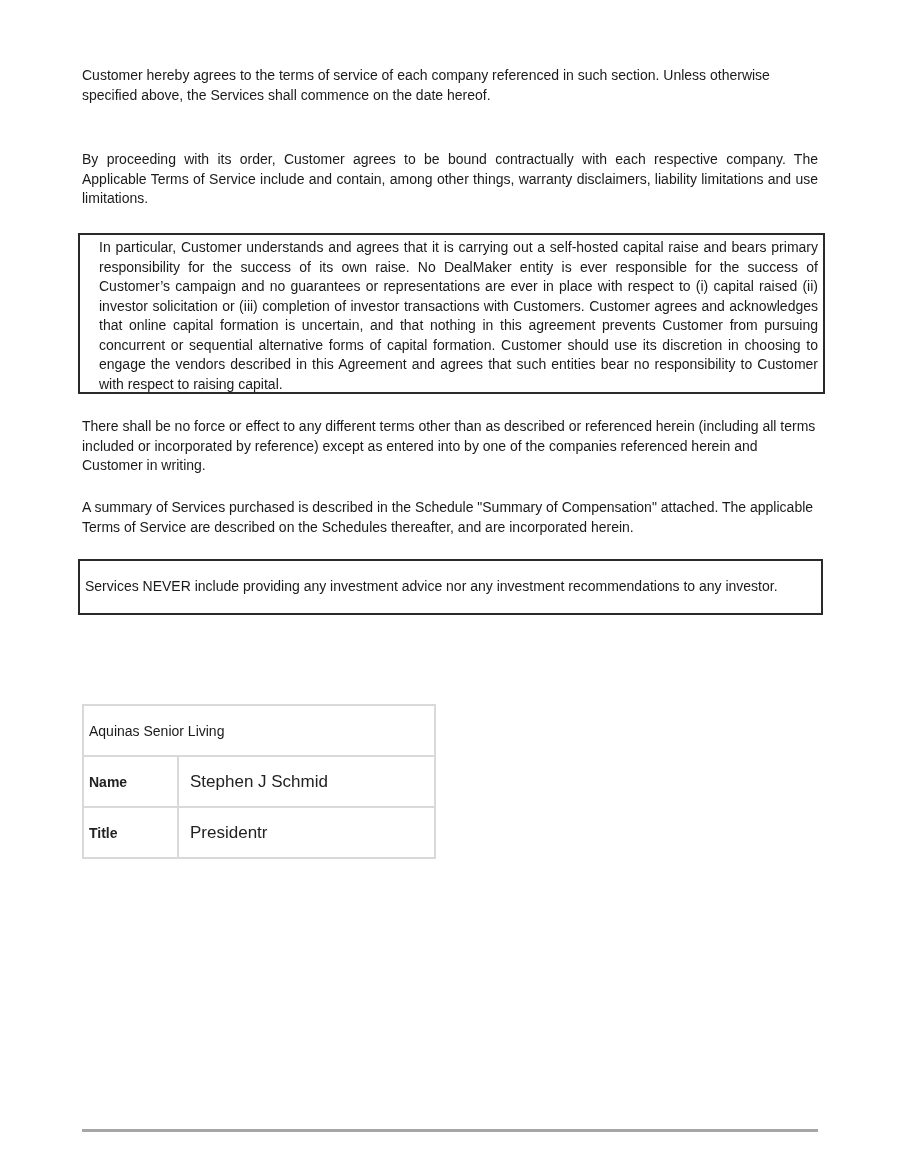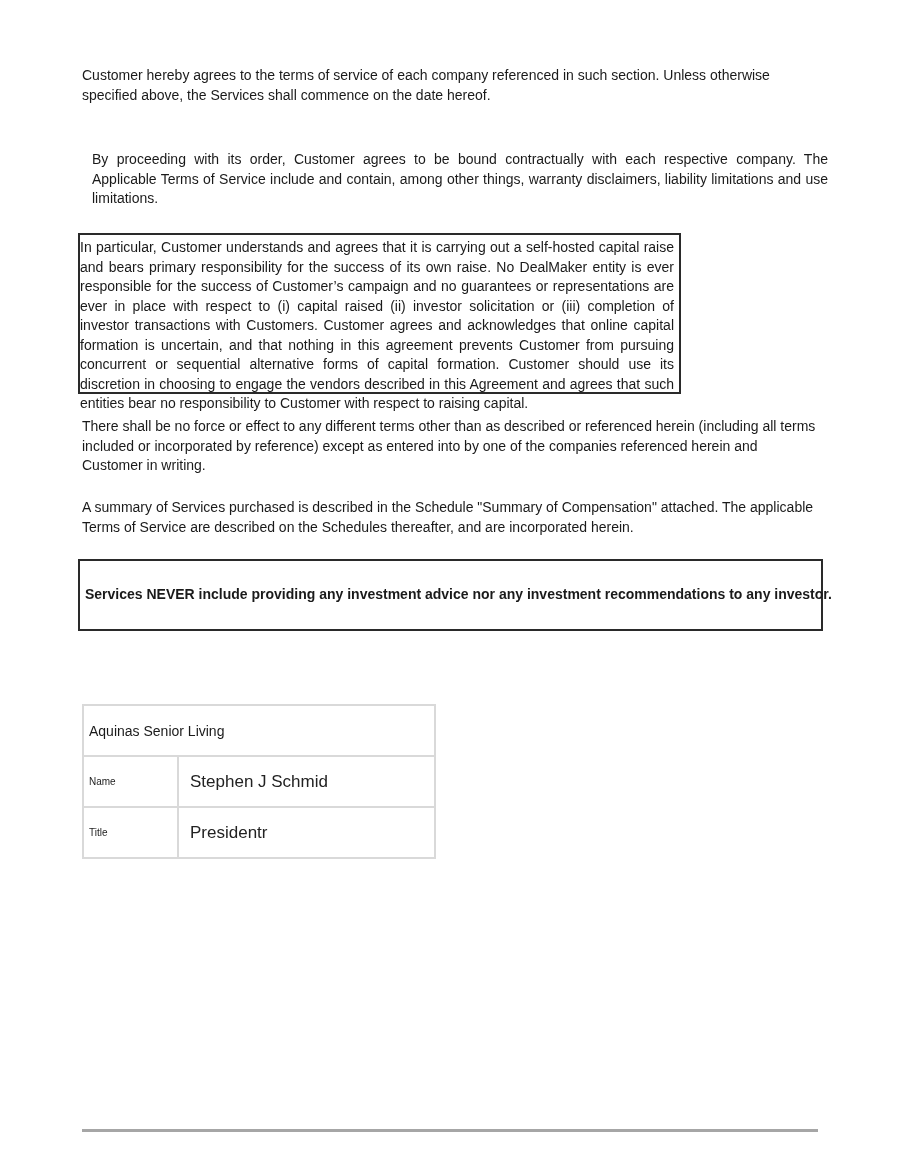--- a/index.html
+++ b/index.html
@@ -4,38 +4,38 @@
 <style>
   html, body { margin: 0; padding: 0; background: #ffffff; }
   body {
     width: 900px; height: 1165px; position: relative; overflow: hidden;
     font-family: "Liberation Sans", sans-serif; color: #1a1a1a;
   }
   .para {
     position: absolute; left: 82px; width: 736px;
     font-size: 14px; line-height: 19.5px; margin: 0;
   }
-  .justify { text-align: justify; margin-left: 10px; }
+  .justify { text-align: justify; }
   .box {
     position: absolute; border: 2px solid #2a2a2a; box-sizing: border-box;
   }
-  .box1 { left: 78px; top: 233px; width: 603px; height: 161px; padding: 3px 5px 0 0; }
+  .box1 { left: 78px; top: 233px; width: 747px; height: 161px; padding: 3px 5px 0 19px; }
   .box1 p { margin: 0; font-size: 14px; line-height: 19.5px; text-align: justify; text-align-last: left; }
-  .box2 { left: 78px; top: 559px; width: 745px; height: 72px; display: flex; align-items: center; padding-left: 5px; font-weight: bold; }
+  .box2 { left: 78px; top: 559px; width: 745px; height: 56px; display: flex; align-items: center; padding-left: 5px; }
   .box2 p { margin: 0; font-size: 14px; line-height: 19.5px; white-space: nowrap; }
 
   table.sig {
     position: absolute; left: 82px; top: 704px; width: 354px;
     border-collapse: collapse; font-family: "Liberation Sans", sans-serif;
   }
   table.sig td { border: 2px solid #d9d9d9; padding: 0; vertical-align: middle; }
   .sig-head td { height: 49px; font-size: 14px; padding-left: 5px !important; color: #1a1a1a; margin-top: 24px; }
   .sig-row td { height: 49px; }
   .sig-row.tall td { height: 78px; }
-  .lbl { width: 88px; font-size: 10px; font-weight: normal; padding-left: 5px !important; color: #222; }
+  .lbl { width: 88px; font-size: 14px; font-weight: bold; padding-left: 5px !important; color: #222; }
   .val { font-size: 17px; padding-left: 11px !important; color: #222; }
   .sig-svg { display: block; margin-left: 16px; }
 
   .footer-rule {
     position: absolute; left: 82px; top: 1129px; width: 736px; height: 0;
     border-top: 3px solid #a6a6a6;
   }
 </style>
 </head>
 <body>

